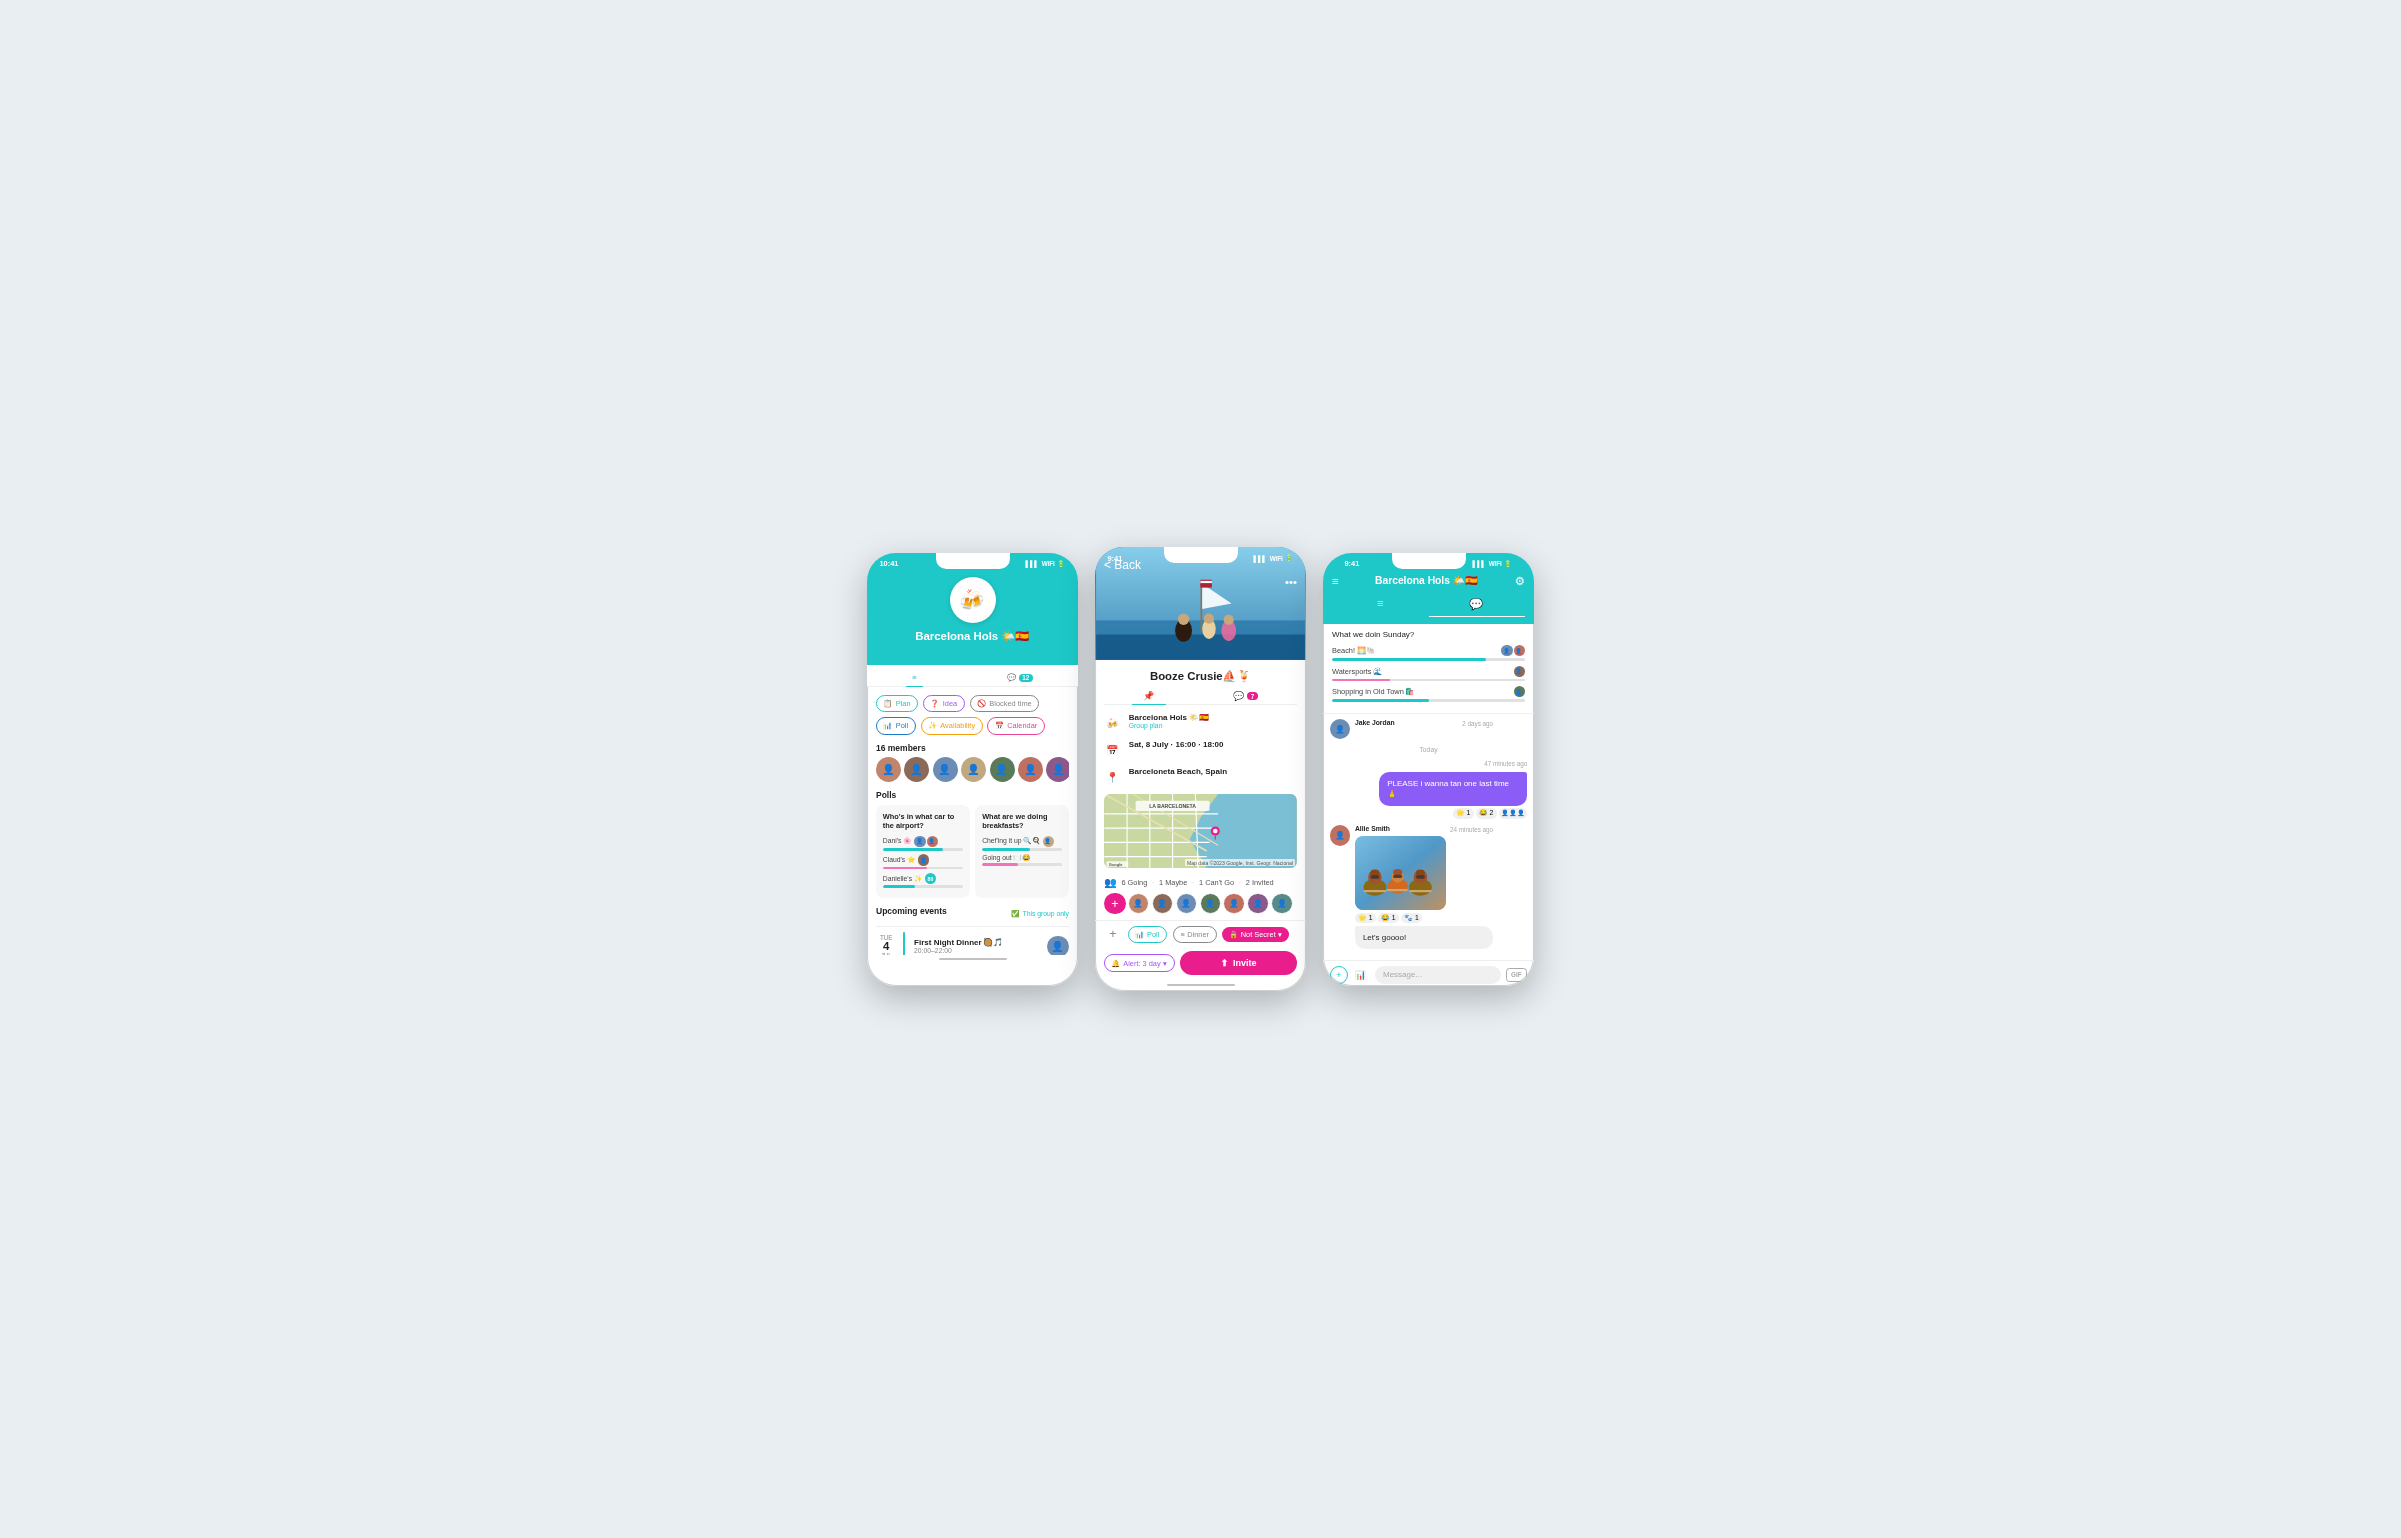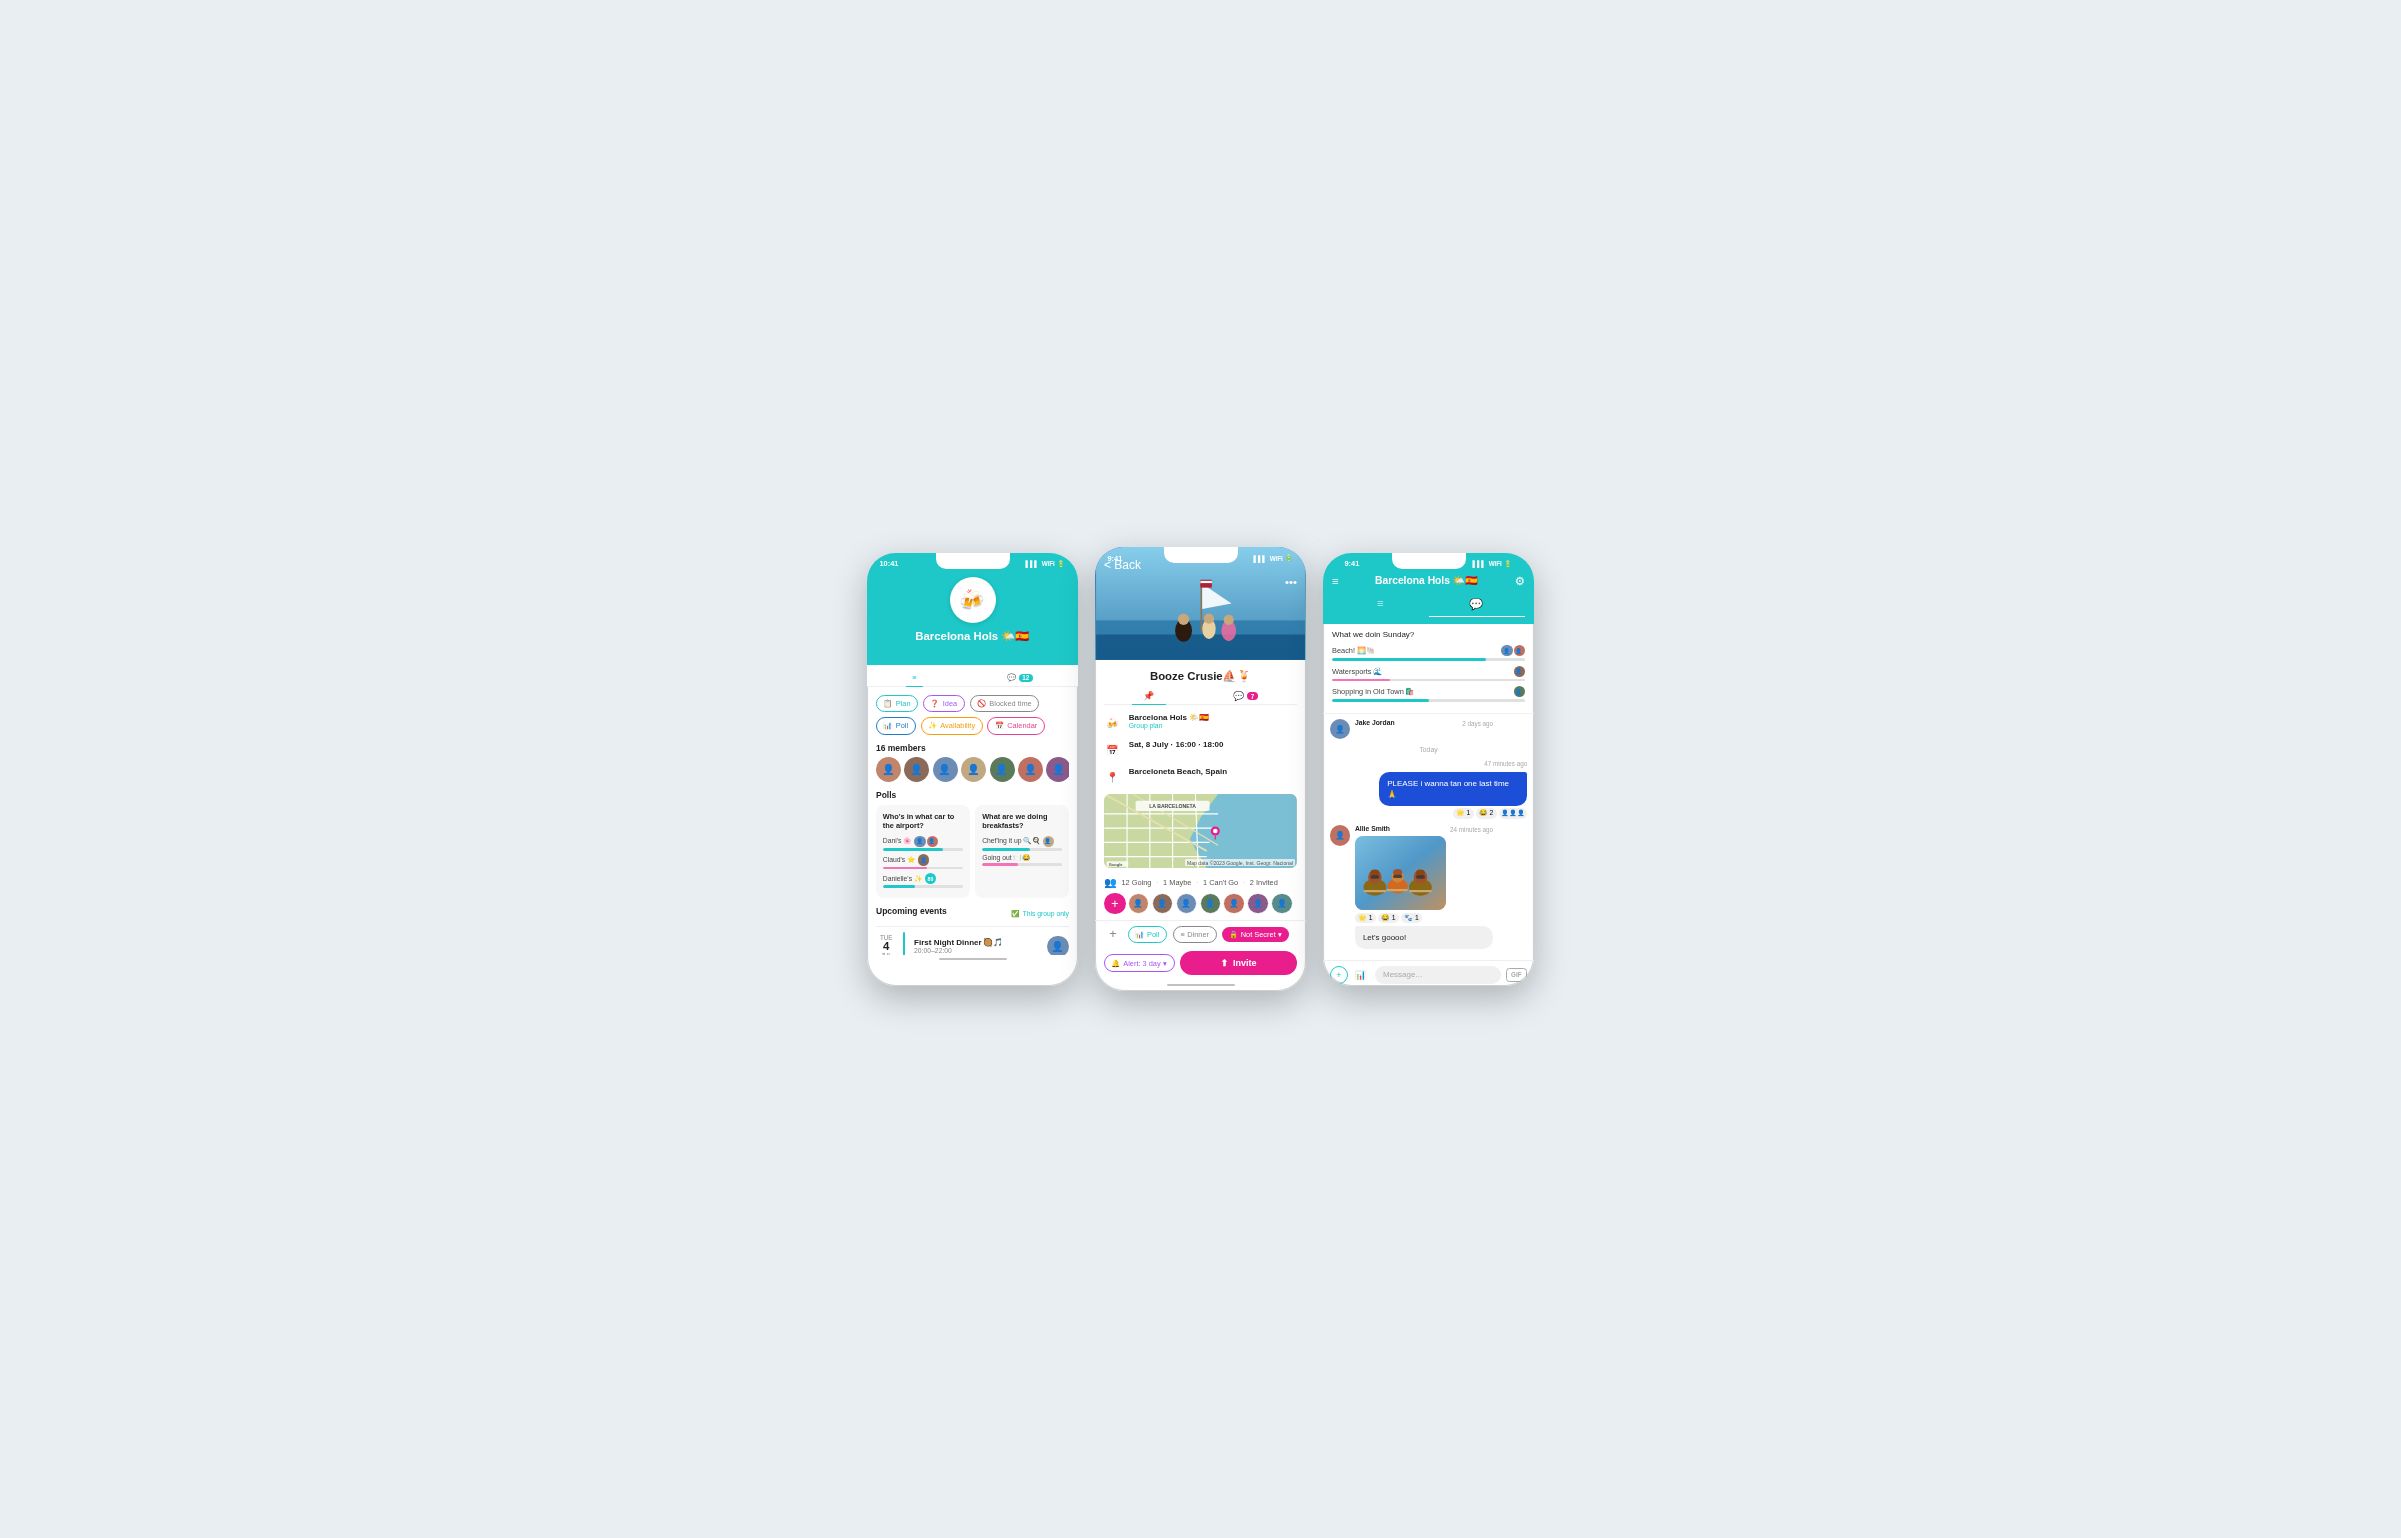--- a/index.html
+++ b/index.html
@@ -599,21 +599,21 @@
       border-radius: 10.3px;
       font-size: 8px;
       line-height: 1.4;
     }
     .chat-bubble.received {
       background: #f0f0f0;
       color: #222;
       border-top-left-radius: 2.3px;
     }
     .chat-bubble.sent {
-      background: #1d4ed8;
+      background: #8b5cf6;
       color: #fff;
       border-top-right-radius: 2.3px;
     }
     .chat-reactions {
       display: flex;
       gap: 2.3px;
       margin-top: 2.3px;
       flex-wrap: wrap;
     }
     .reaction-badge {
@@ -975,21 +975,21 @@
             <line x1="195" y1="73" x2="195" y2="80" stroke="#e91e8c" stroke-width="2"></line>
 
             <rect x="4" y="118" width="38" height="10" rx="2" fill="rgba(255,255,255,0.8)"></rect>
             <text x="8" y="126" font-size="7" fill="#555" font-weight="600">Google</text>
           </svg>
           <div class="map-credit" style="position:absolute;bottom:2.3px;right:2.3px;font-size:5.1px;color:#555;background:rgba(255,255,255,0.7);padding:0.6px 1.7px;border-radius:1.1px;">Map data ©2023 Google, Inst. Geogr. Nacional</div>
         </div>
 
         <div class="going-icon-row">
           <span style="font-size:10.3px;">👥</span>
-          <span>12 Going</span>
+          <span>6 Going</span>
           <span class="going-dot">·</span>
           <span>1 Maybe</span>
           <span class="going-dot">·</span>
           <span>1 Can't Go</span>
           <span class="going-dot">·</span>
           <span>2 Invited</span>
         </div>
 
         <div class="attendee-avatars">
           <div class="att-add">+</div>

